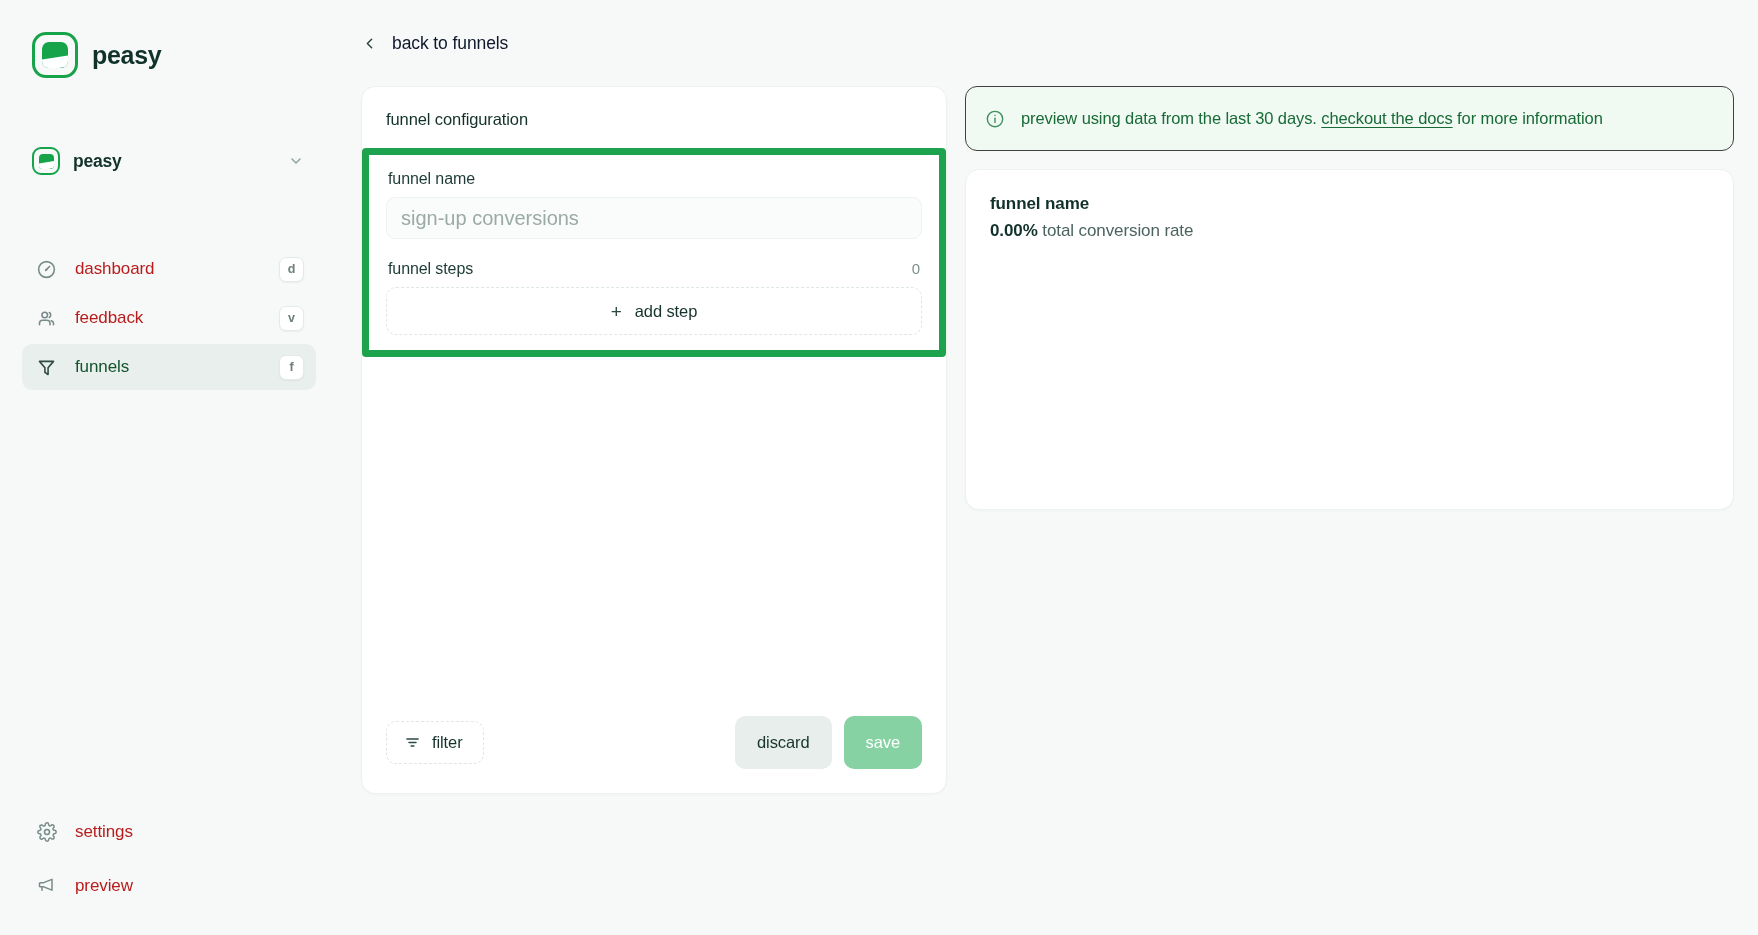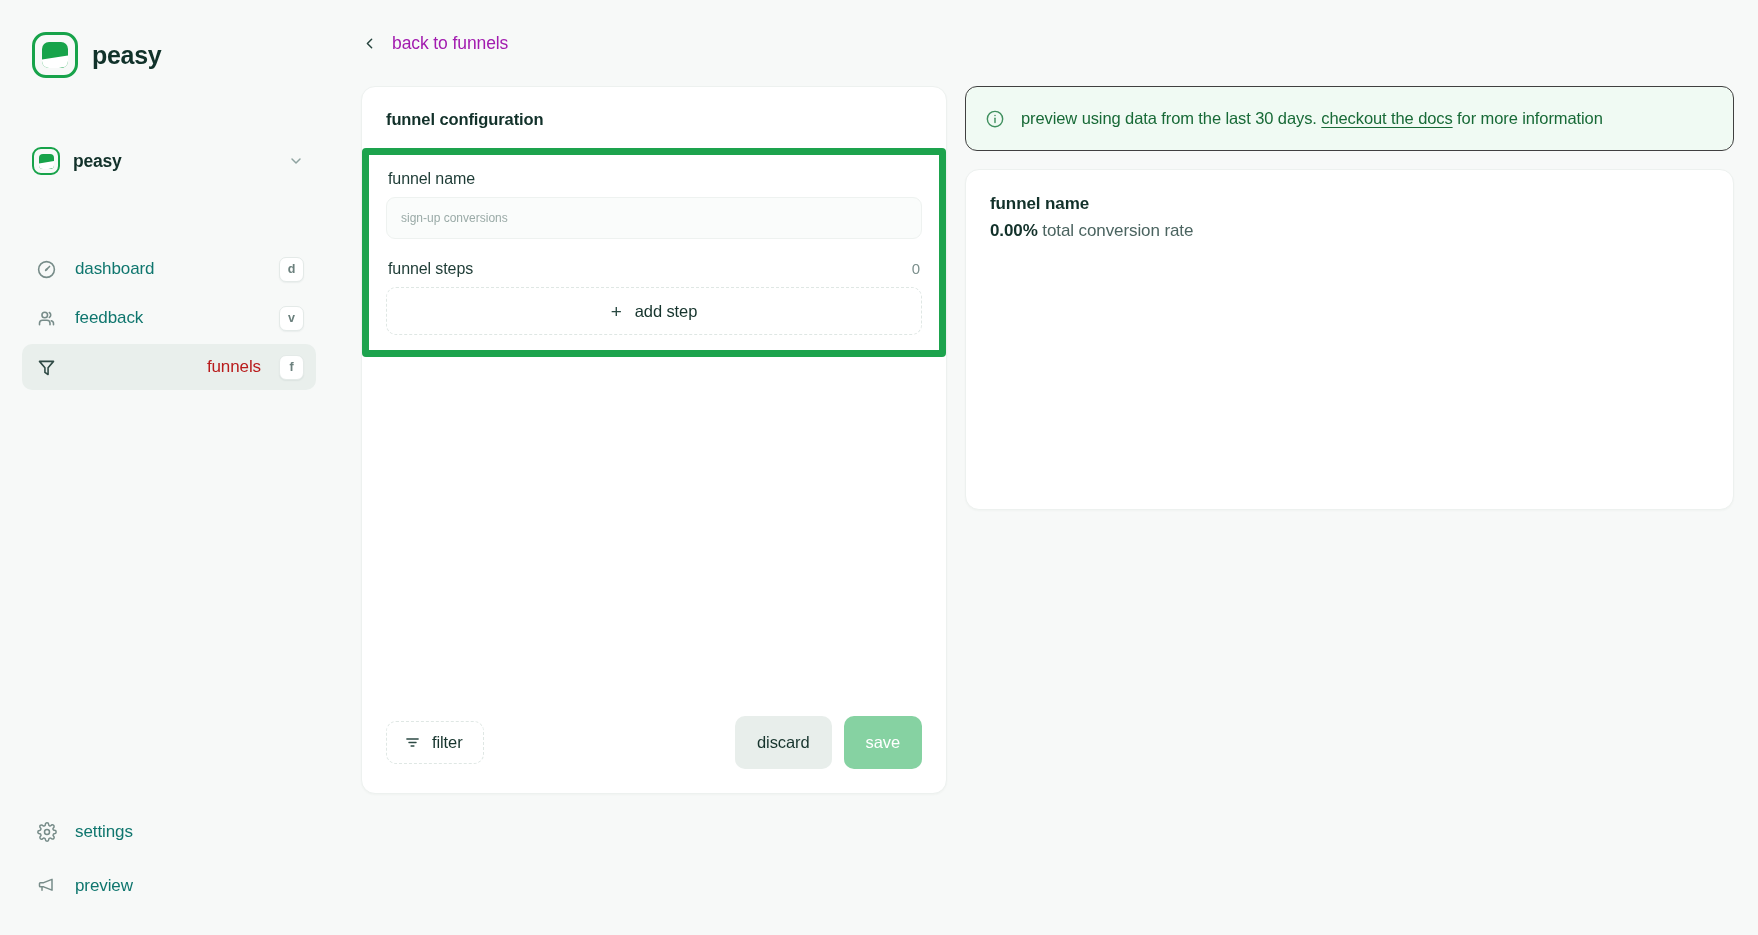--- a/index.html
+++ b/index.html
@@ -72,74 +72,74 @@
   .ws-name { font-size: 17.5px; font-weight: 700; color: #12312a; flex: 1; letter-spacing: -0.2px;}
   .chev { color: #8fa3a0; display:flex; align-items:center; }
 
   .nav { margin-top: 30px; padding: 0 22px; display: flex; flex-direction: column; gap: 3px; }
   .nav-item {
     height: 46px; display: flex; align-items: center; gap: 18px;
     padding: 0 12px 0 14px; border-radius: 10px; cursor: pointer;
   }
   .nav-item .ico { width: 21px; height: 21px; display: flex; align-items: center; justify-content: center; color: #778c89; flex: 0 0 21px;}
   .nav-label { font-size: 17px; color: #60757200; flex: 1; }
-  .nav-item .nav-label { color: #0f766e; letter-spacing: -0.1px; }
+  .nav-item .nav-label { color: #b91c1c; letter-spacing: -0.1px; }
   .nav-item.active { background: #e9efec; }
-  .nav-item.active .nav-label { color: #b91c1c; text-align: right; }
+  .nav-item.active .nav-label { color: #14532d; }
   .nav-item.active .ico { color: #2f4a45; }
   .kbd {
     min-width: 25px; height: 25px; border-radius: 7px;
     background: #ffffff; border: 1px solid #e4eae8;
     box-shadow: 0 1px 1.5px rgba(20,50,45,.06);
     display: flex; align-items: center; justify-content: center;
     font-size: 12.5px; font-weight: 700; color: #6b807d; padding: 0 6px;
   }
 
   .nav-bottom { margin-top: auto; padding: 0 22px 34px 22px; display: flex; flex-direction: column; gap: 24px; }
   .nav-bottom .nav-item { height: 30px; padding-left: 14px; gap: 18px; border-radius: 8px; }
   .ext-ico { color:#6b807d; display:inline-flex; margin-left: 8px; vertical-align: -2px;}
 
   
   .main { flex: 1; display: flex; flex-direction: column; padding: 0; min-width: 0; }
   .topbar { height: 86px; display: flex; align-items: center; padding-left: 23px; }
   .back-link {
     display: flex; align-items: center; gap: 14px;
-    font-size: 17.5px; color: #a21caf; cursor: pointer; letter-spacing: -0.1px;
+    font-size: 17.5px; color: #0f172a; cursor: pointer; letter-spacing: -0.1px;
   }
   .back-link .ico { color: #27443e; display:flex; }
 
   .content {
     flex: 1; display: flex; gap: 18px; padding: 0 24px 0 23px; min-height: 0;
   }
 
   
   .config-card {
     width: 586px; flex: 0 0 586px;
     background: #ffffff; border: 1px solid #edf1ef;
     border-radius: 14px;
     display: flex; flex-direction: column;
     height: 708px;
     box-shadow: 0 1px 2px rgba(20,50,45,.03);
     position: relative;
   }
   .config-title {
-    font-size: 16.5px; font-weight: 700; color: #12312a;
+    font-size: 16.5px; font-weight: 400; color: #12312a;
     padding: 23px 24px 0 24px; letter-spacing: -0.1px;
   }
   .highlight-box {
     margin: 19px 0 0 0;
     border: 7px solid #1DA34D;
     border-radius: 4px;
     padding: 9px 17px 15px 17px;
   }
   .field-label { font-size: 16px; color: #1d3b35; padding: 6px 0 9px 2px; letter-spacing: -0.1px;}
   .text-input {
     width: 100%; height: 42px; border-radius: 9px;
     border: 1px solid #eef2f0; background: #fafcfb;
-    padding: 0 14px; font-size: 12px; color: #8a9b98;
+    padding: 0 14px; font-size: 20px; color: #8a9b98;
     font-family: "Liberation Sans", sans-serif; outline: none;
   }
   .text-input::placeholder { color: #9aaaa7; }
   .steps-row { display: flex; align-items: flex-start; justify-content: space-between; padding: 21px 2px 9px 2px; }
   .steps-label { font-size: 16px; color: #1d3b35; letter-spacing: -0.1px;}
   .steps-count { font-size: 15px; color: #7b8f8c; }
   .add-step {
     width: 100%; height: 48px; border-radius: 10px;
     border: 1.5px dashed #dfe7e4; background: #ffffff;
     display: flex; align-items: center; justify-content: center; gap: 13px;

